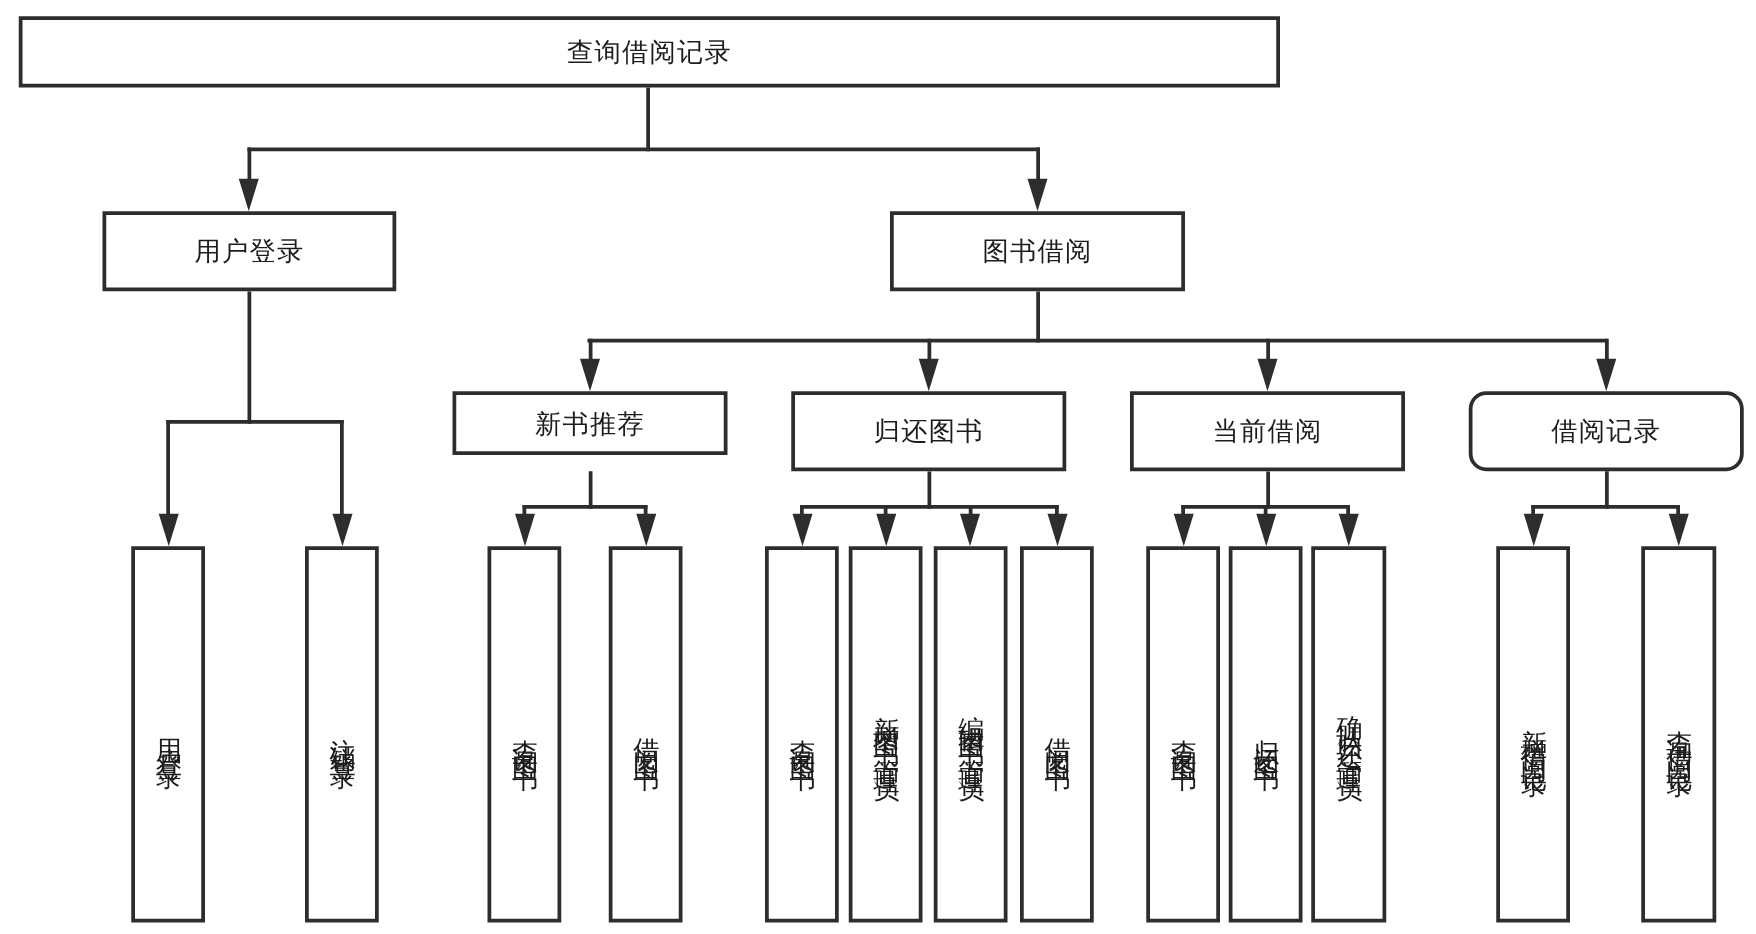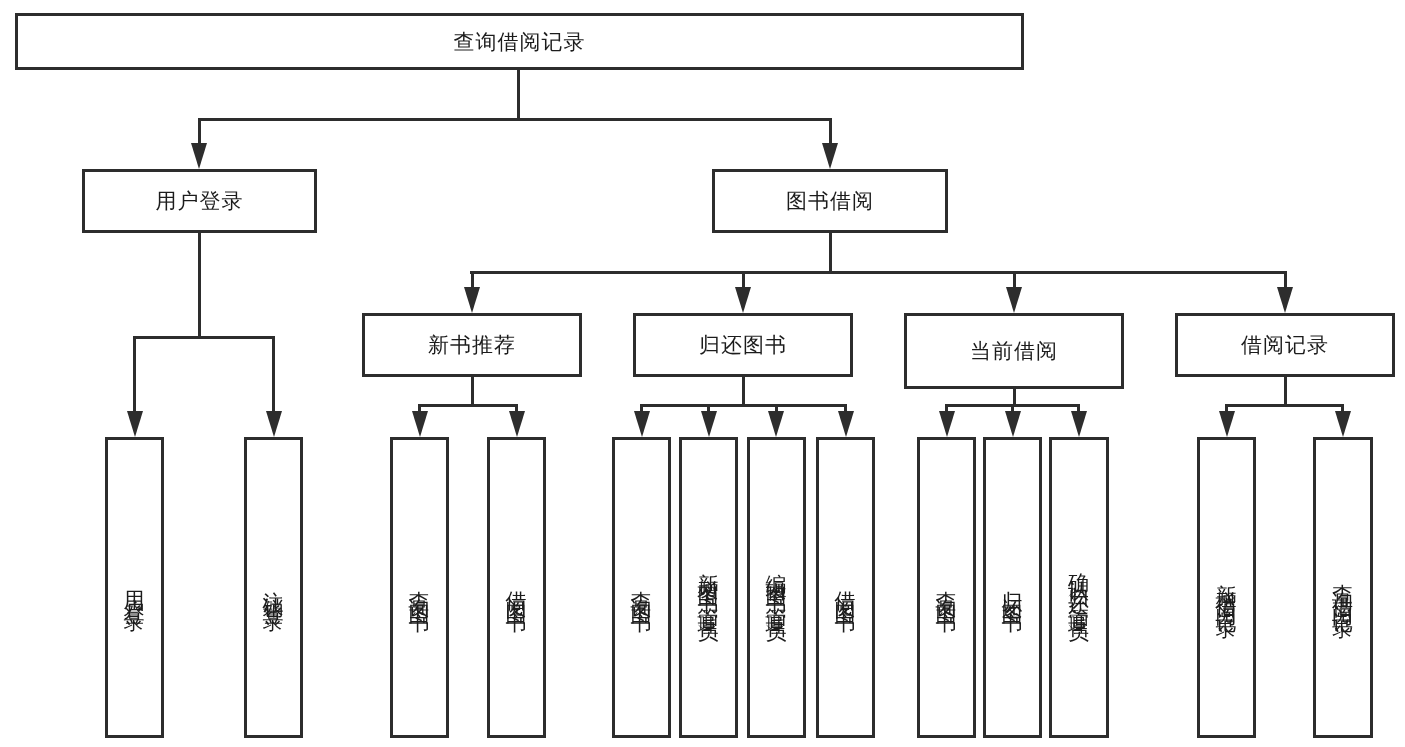--- a/index.html
+++ b/index.html
@@ -68,30 +68,30 @@
   <div class="hl" style="left:470px;top:271px;width:816px;"></div>
   <div class="vl" style="left:471px;top:271px;height:19px;"></div>
   <div class="vl" style="left:742px;top:271px;height:19px;"></div>
   <div class="vl" style="left:1013px;top:271px;height:19px;"></div>
   <div class="vl" style="left:1284px;top:271px;height:19px;"></div>
   <div class="ar" style="left:464px;top:287px;"></div>
   <div class="ar" style="left:735px;top:287px;"></div>
   <div class="ar" style="left:1006px;top:287px;"></div>
   <div class="ar" style="left:1277px;top:287px;"></div>
 
-  <div class="box" style="left:362px;top:313px;width:220px;height:64px;">
+  <div class="box" style="left:362px;top:313px;width:220px;height:51px;">
     <span>新书推荐</span>
   </div>
   <div class="box" style="left:633px;top:313px;width:220px;height:64px;">
     <span>归还图书</span>
   </div>
-  <div class="box" style="left:904px;top:313px;width:220px;height:76px;">
+  <div class="box" style="left:904px;top:313px;width:220px;height:64px;">
     <span>当前借阅</span>
   </div>
-  <div class="box" style="left:1175px;top:313px;width:220px;height:64px;">
+  <div class="box" style="left:1175px;top:313px;width:220px;height:64px;border-radius:14px;">
     <span>借阅记录</span>
   </div>
 
   <div class="vl" style="left:471px;top:377px;height:30px;"></div>
   <div class="hl" style="left:418px;top:404px;width:100px;"></div>
   <div class="vl" style="left:418px;top:404px;height:12px;"></div>
   <div class="vl" style="left:515px;top:404px;height:12px;"></div>
   <div class="ar" style="left:412px;top:411px;"></div>
   <div class="ar" style="left:509px;top:411px;"></div>
 

